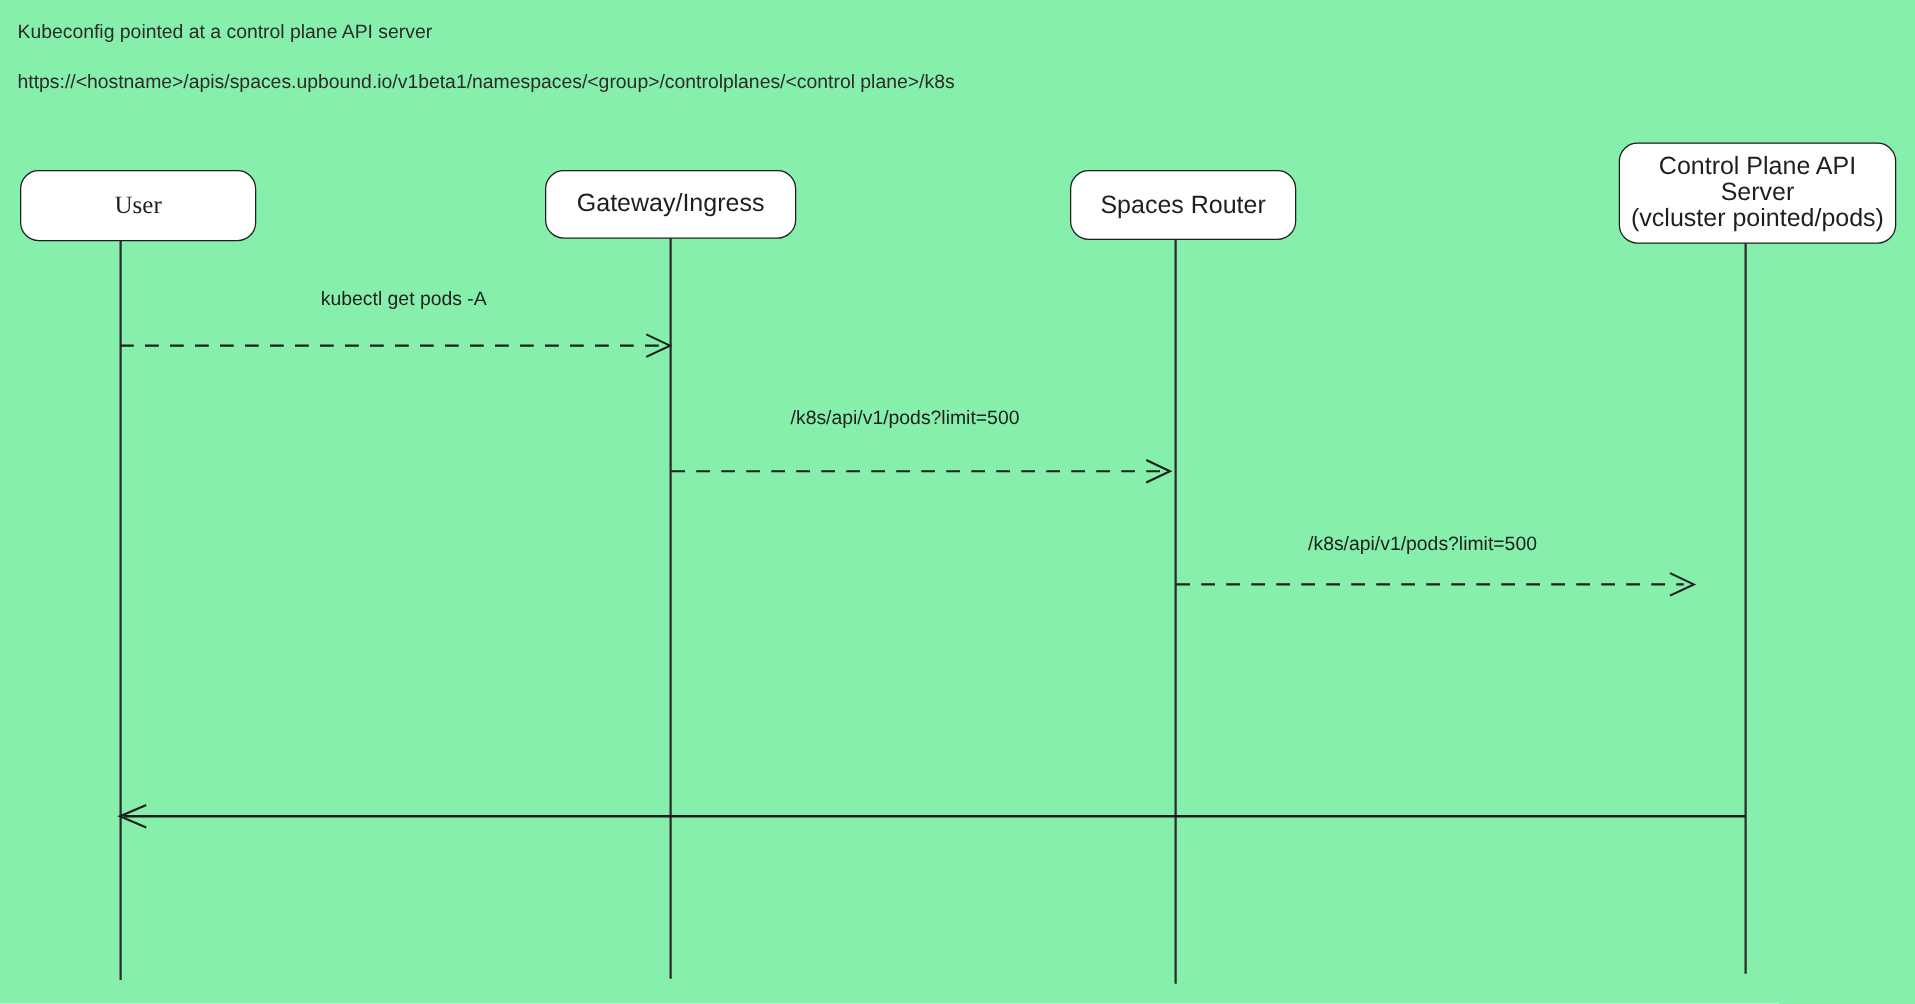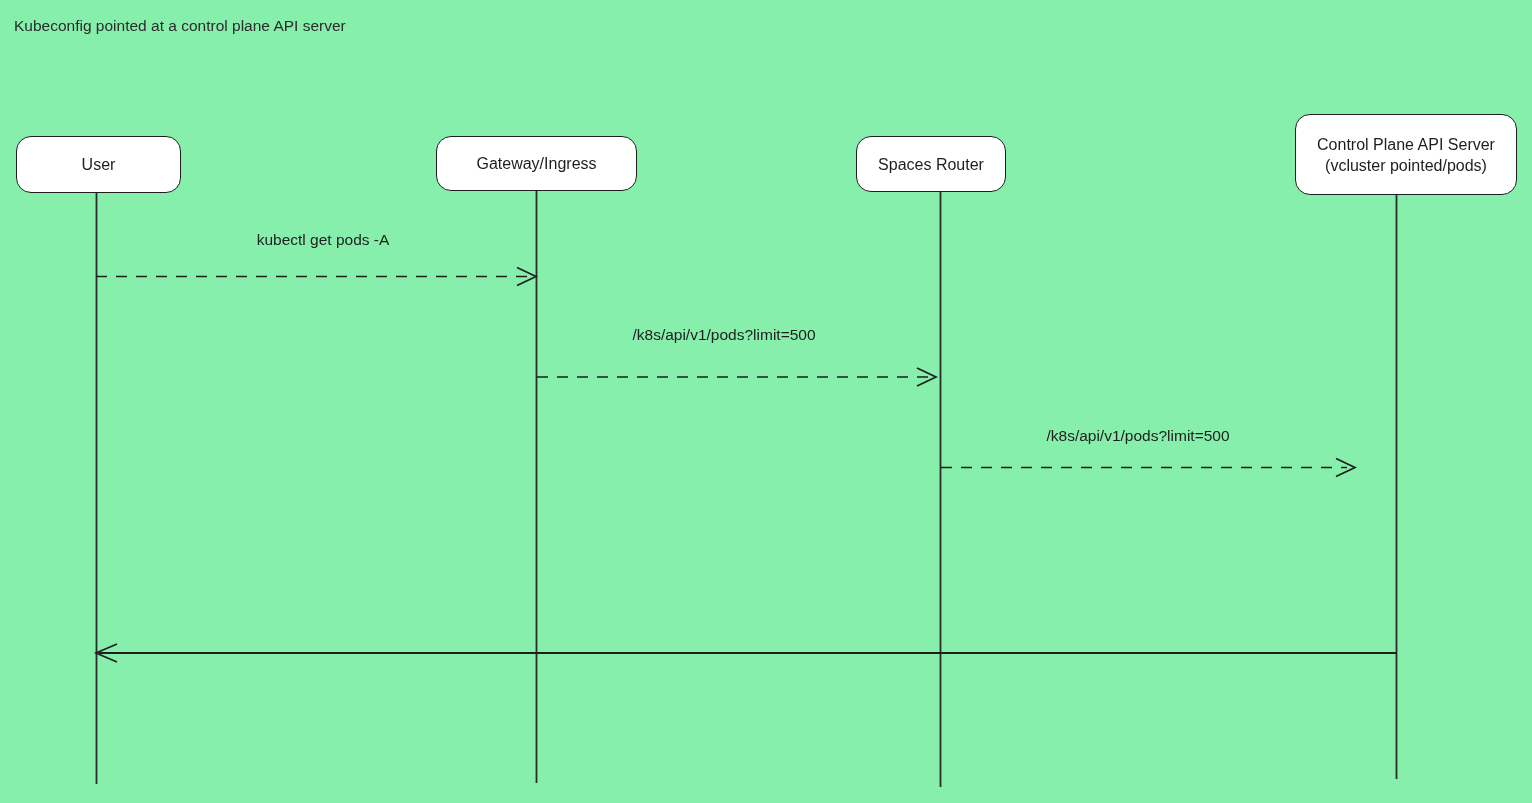--- a/index.html
+++ b/index.html
@@ -39,47 +39,48 @@
     position: absolute;
     z-index: 2;
     box-sizing: border-box;
     background: #ffffff;
     border: 1.7px solid #1e1e1e;
     border-radius: 15px;
     display: flex;
     flex-direction: column;
     align-items: center;
     justify-content: center;
-    font-size: 16px;
+    font-size: 20px;
     line-height: 21px;
     text-align: center;
   }
-  .actor-box.user    { left: 16px;   top: 136px; width: 165px; height: 57px; }
+  .actor-box.user    { left: 16px;   top: 136px; width: 189px; height: 57px; font-family: Liberation Serif, serif; }
   .actor-box.gateway { left: 436px;  top: 136px; width: 201px; height: 55px; }
-  .actor-box.spaces  { left: 856px;  top: 136px; width: 150px; height: 56px; }
+  .actor-box.spaces  { left: 856px;  top: 136px; width: 181px; height: 56px; }
   .actor-box.control { left: 1295px; top: 114px; width: 222px; height: 81px; }
 
   .msg-label {
     position: absolute;
     z-index: 2;
     font-size: 15.5px;
     white-space: pre;
     transform: translate(-50%, -50%);
     color: #1e1e1e;
   }
   .msg-label.m1 { left: 302px;  top: 240px; padding-left: 42px; }
   .msg-label.m2 { left: 724px;  top: 335px; }
   .msg-label.m3 { left: 1138px; top: 436px; }
 </style>
 </head>
 <body>
 
 <div class="canvas">
 
   <div class="hdr line1">Kubeconfig pointed at a control plane API server</div>
+  <div class="hdr line2">https://&lt;hostname&gt;/apis/spaces.upbound.io/v1beta1/namespaces/&lt;group&gt;/controlplanes/&lt;control plane&gt;/k8s</div>
 
   <svg class="lines-layer" width="1532" height="803" viewBox="0 0 1532 803" xmlns="http://www.w3.org/2000/svg">
 
     <line x1="96.5" y1="192" x2="96.5" y2="784" stroke="#2b2b2b" stroke-width="1.8"></line>
     <line x1="536.5" y1="190" x2="536.5" y2="783" stroke="#2b2b2b" stroke-width="1.8"></line>
     <line x1="940.5" y1="191" x2="940.5" y2="787" stroke="#2b2b2b" stroke-width="1.8"></line>
     <line x1="1396.5" y1="194" x2="1396.5" y2="779" stroke="#2b2b2b" stroke-width="1.8"></line>
 
     <g>
       <line x1="96" y1="276.5" x2="528" y2="276.5" stroke="#1e1e1e" stroke-width="1.7" stroke-dasharray="11 9"></line>

